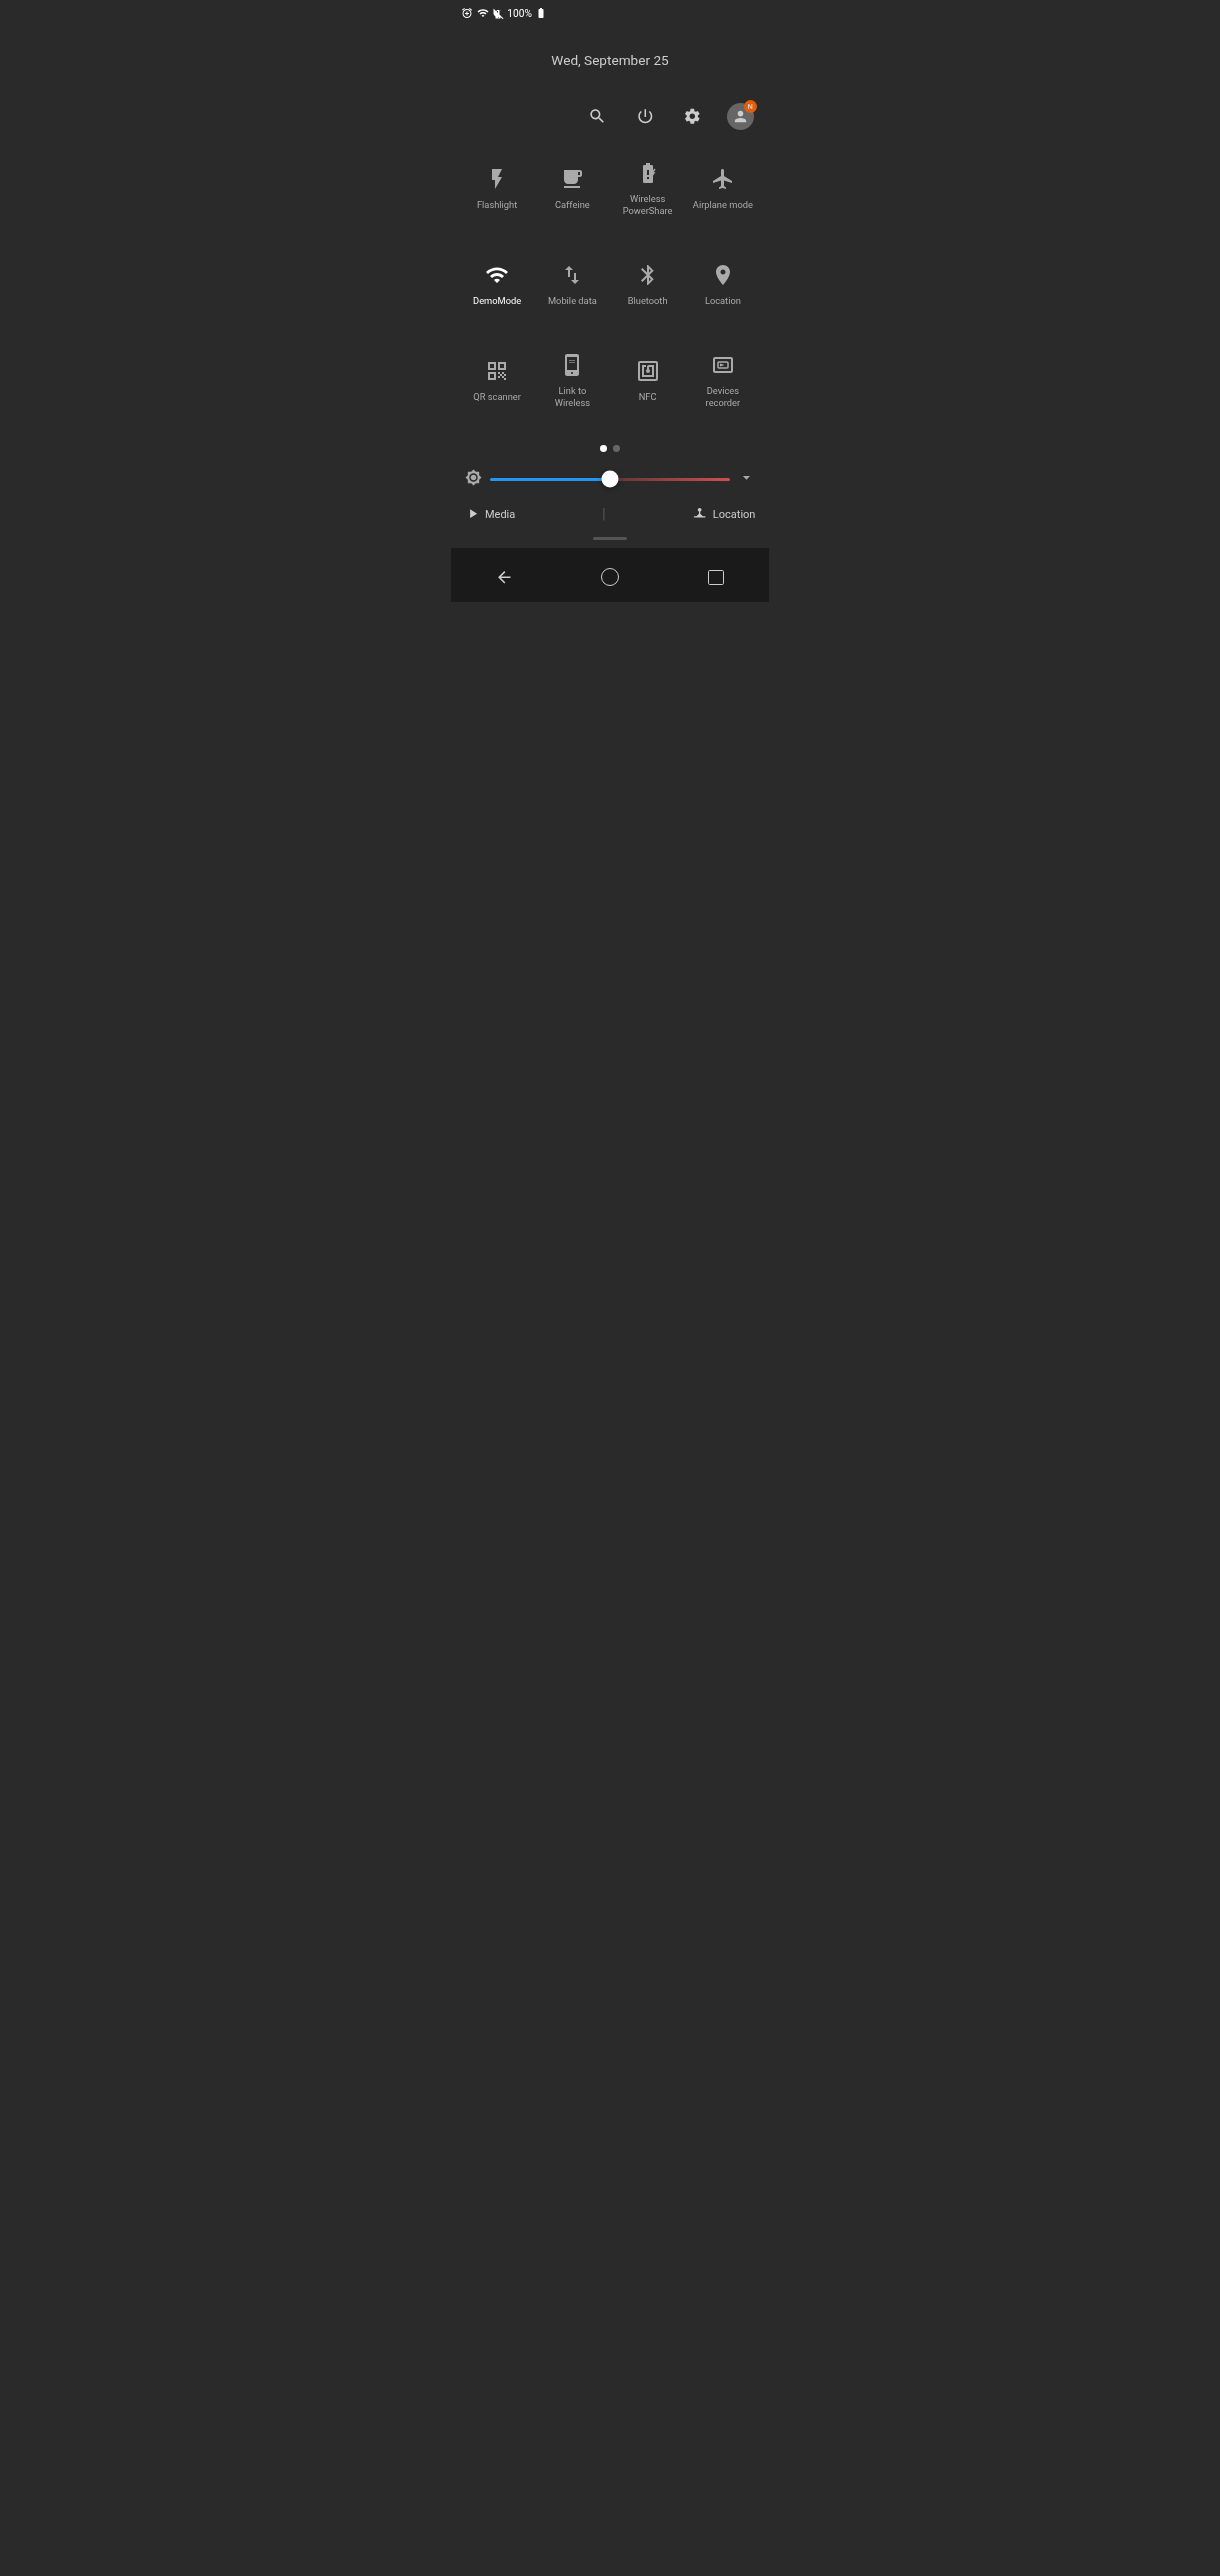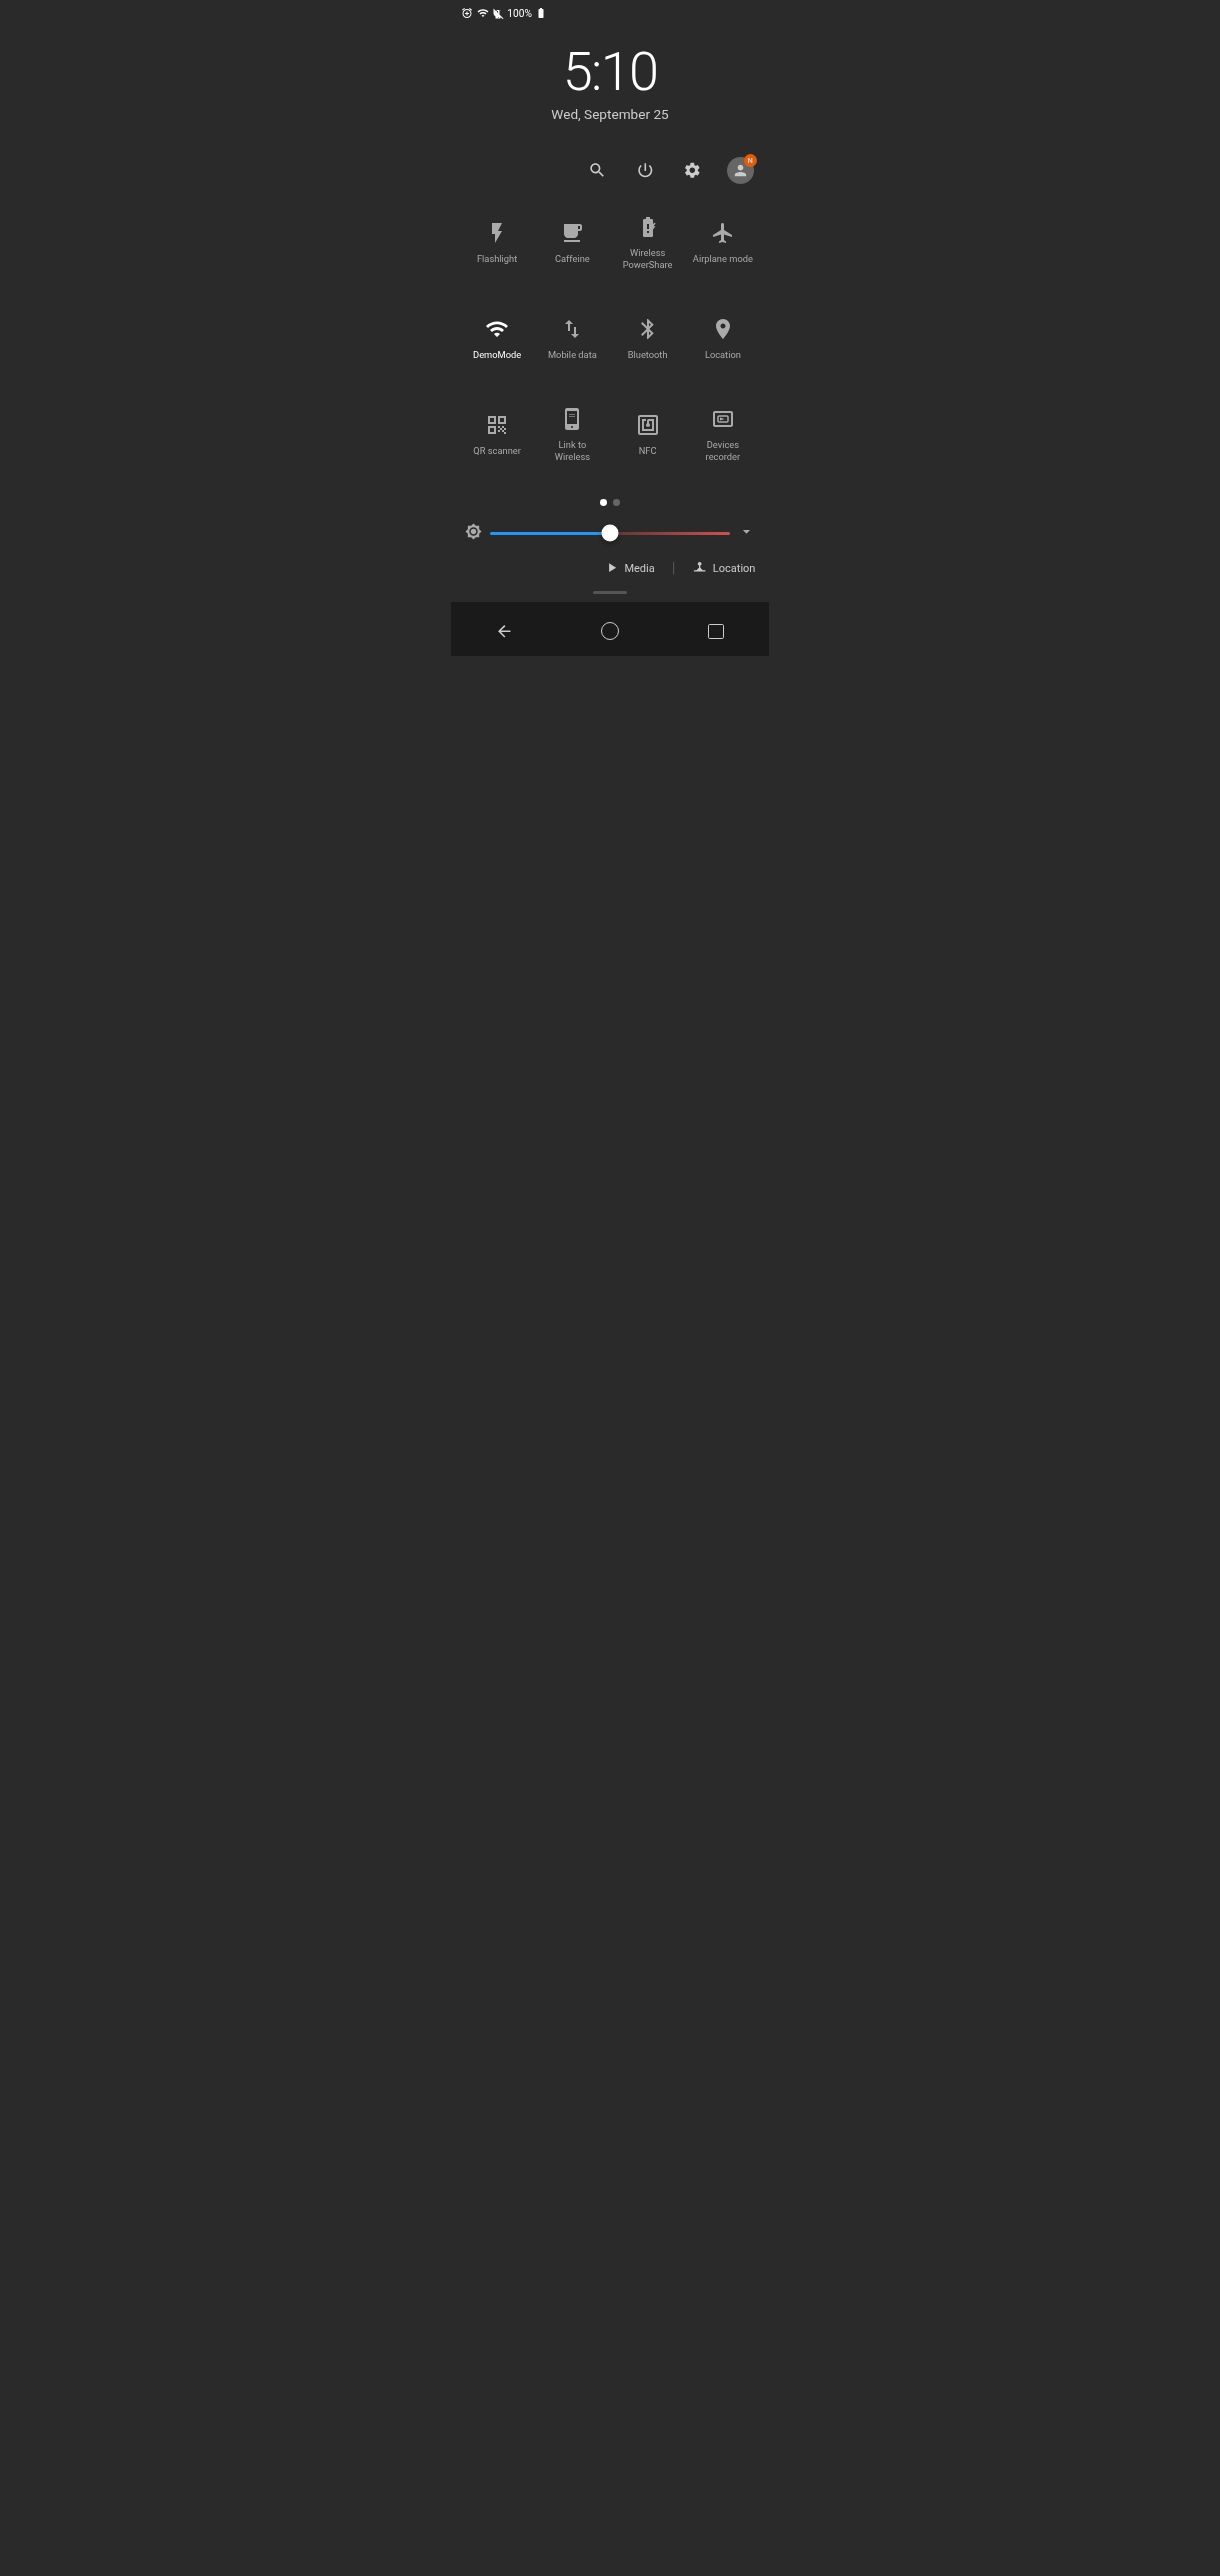--- a/index.html
+++ b/index.html
@@ -200,21 +200,21 @@
     .brightness-expand {
       color: #aaaaaa;
       font-size: 15.3px;
       flex-shrink: 0;
     }
 
     
     .media-devices-bar {
       display: flex;
       align-items: center;
-      justify-content: flex-end;
+      justify-content: space-between;
       padding: 8.5px 13.6px;
       gap: 17px;
     }
 
     .media-btn, .devices-btn {
       display: flex;
       align-items: center;
       gap: 5.1px;
       color: #cccccc;
       font-size: 11px;
@@ -277,21 +277,20 @@
     <span style="font-size:10.2px;">100%</span>
     <span>
       <svg width="12" height="12" viewBox="0 0 24 24">
           <path d="M15.67 4H14V2h-4v2H8.33C7.6 4 7 4.6 7 5.33v15.33C7 21.4 7.6 22 8.33 22h7.33c.74 0 1.34-.6 1.34-1.33V5.33C17 4.6 16.4 4 15.67 4z"></path>
         </svg>
     </span>
   </div>
 </div>
 
 <div class="clock-area">
-  <div class="clock-time">5:10</div>
   <div class="clock-date">Wed, September 25</div>
 </div>
 
 <div class="action-row">
   <div class="action-icon">
     <svg width="18.6" height="18.6" viewBox="0 0 24 24" fill="#cccccc">
         <path d="M15.5 14h-.79l-.28-.27C15.41 12.59 16 11.11 16 9.5 16 5.91 13.09 3 9.5 3S3 5.91 3 9.5 5.91 16 9.5 16c1.61 0 3.09-.59 4.23-1.57l.27.28v.79l5 4.99L20.49 19l-4.99-5zm-6 0C7.01 14 5 11.99 5 9.5S7.01 5 9.5 5 14 7.01 14 9.5 11.99 14 9.5 14z"></path>
       </svg>
   </div>
   <div class="action-icon">

